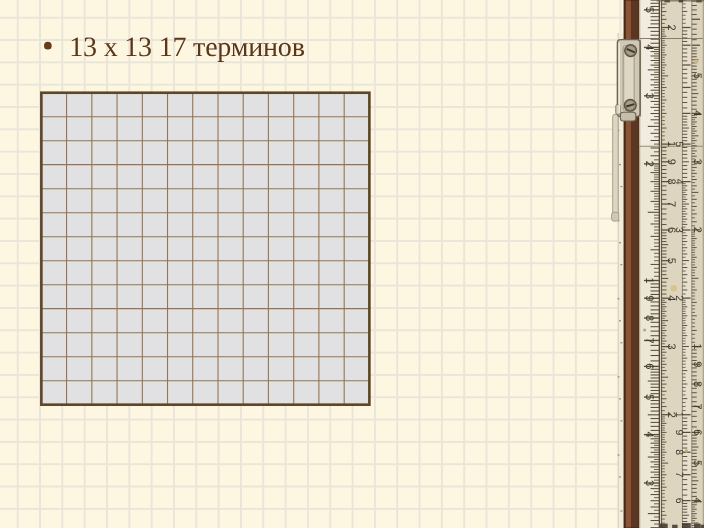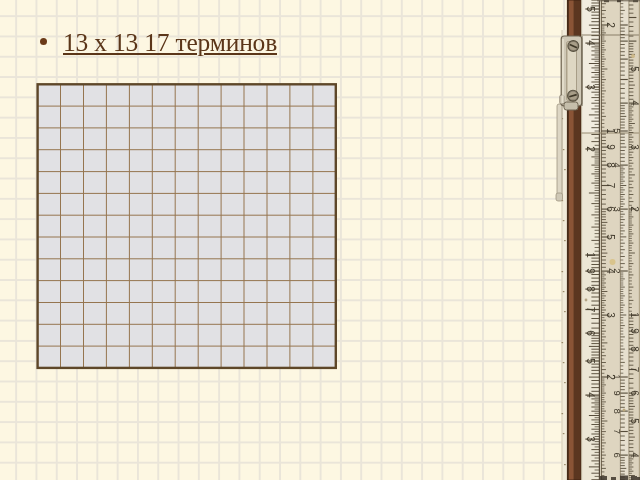--- a/index.html
+++ b/index.html
@@ -12,21 +12,21 @@
 linear-gradient(to bottom,#eae5d9 2px,transparent 2px);
 background-size:20.3px 20.3px;
 background-position:15.2px 15.2px;
 }
 </style>
 </head>
 <body>
 
 <div style="position:absolute;left:39.6px;top:38.4px;width:7px;height:7px;border-radius:50%;background:#6b3a17;"></div>
 
-<div style="position:absolute;left:63px;top:27.8px;font-size:25.5px;letter-spacing:-0.2px;color:#5b3619;white-space:nowrap;text-decoration:underline;">13 x 13 17 терминов</div>
+<div style="position:absolute;left:63px;top:27.8px;font-size:25.5px;letter-spacing:-0.2px;color:#5b3619;white-space:nowrap;">13 x 13 17 терминов</div>
 
 <svg style="position:absolute;left:0;top:0;" width="640" height="480" viewBox="0 0 640 480">
 
 <rect x="37.6" y="84.3" width="298.2" height="283.6" fill="#e1e1e4"></rect>
 
 <g stroke="#95754f" stroke-width="1.0">
 <line x1="60.5" y1="84.3" x2="60.5" y2="367.90000000000003"></line>
 <line x1="83.5" y1="84.3" x2="83.5" y2="367.90000000000003"></line>
 <line x1="106.4" y1="84.3" x2="106.4" y2="367.90000000000003"></line>
 <line x1="129.4" y1="84.3" x2="129.4" y2="367.90000000000003"></line>

